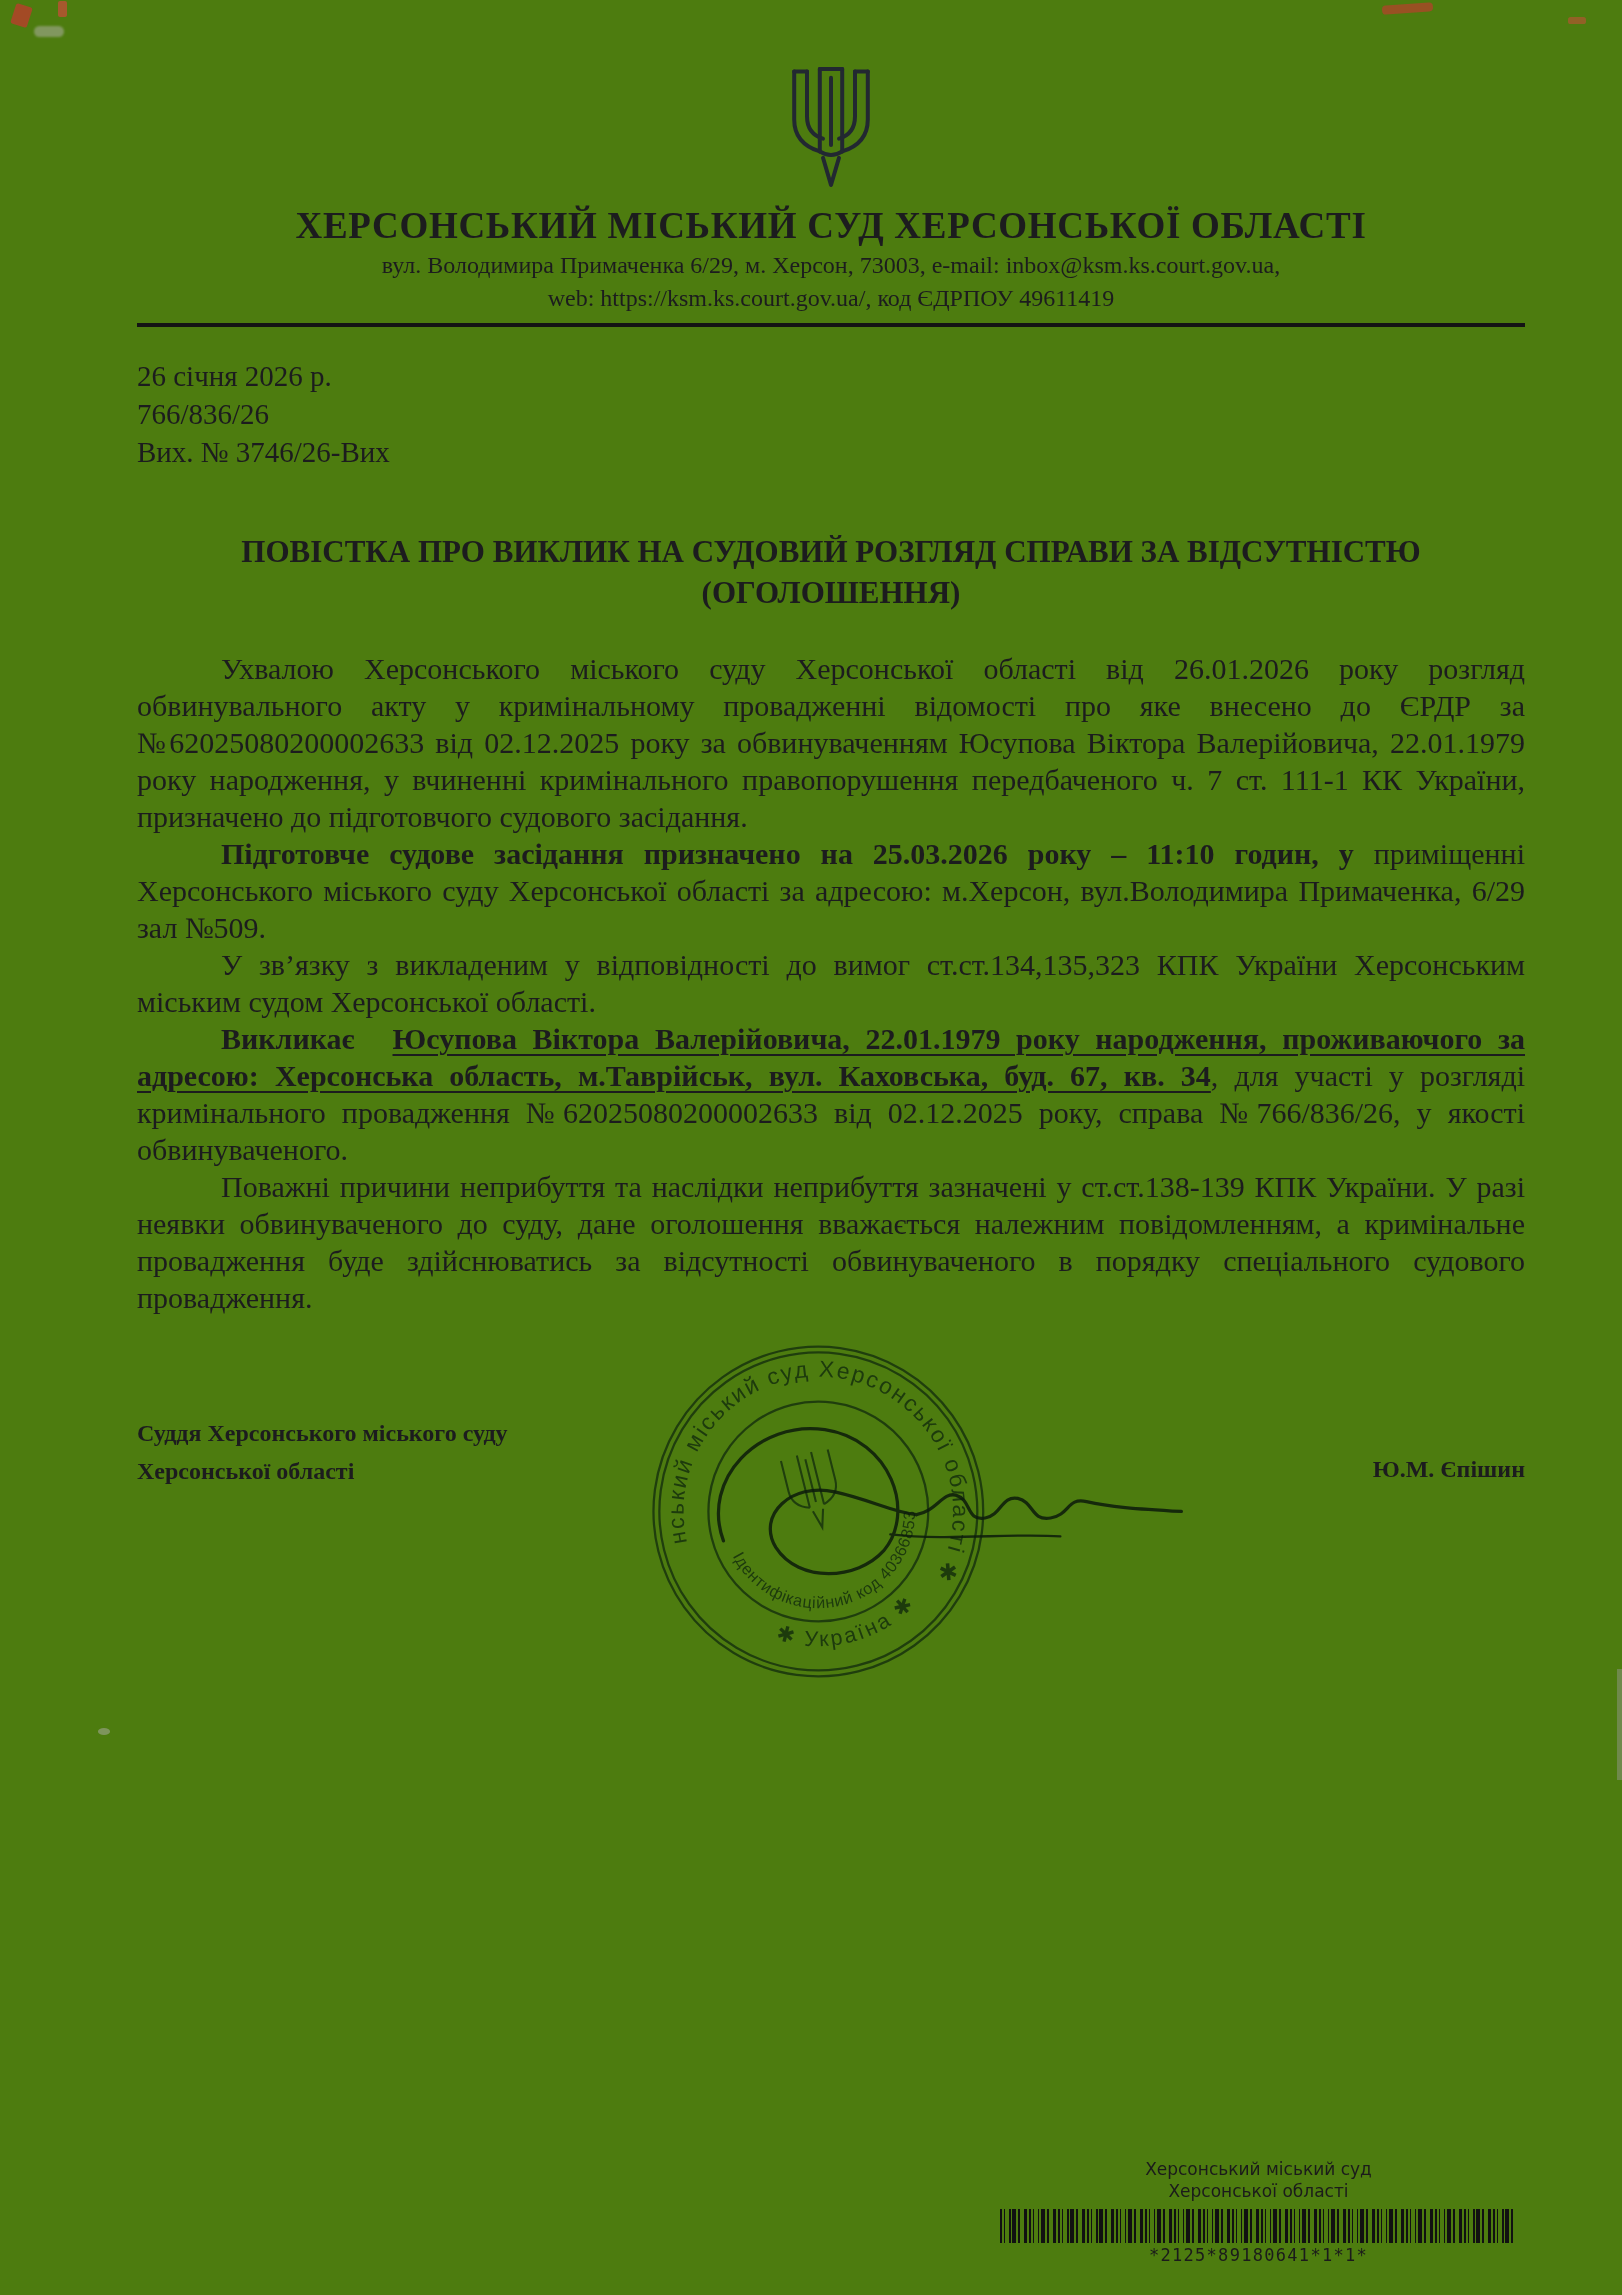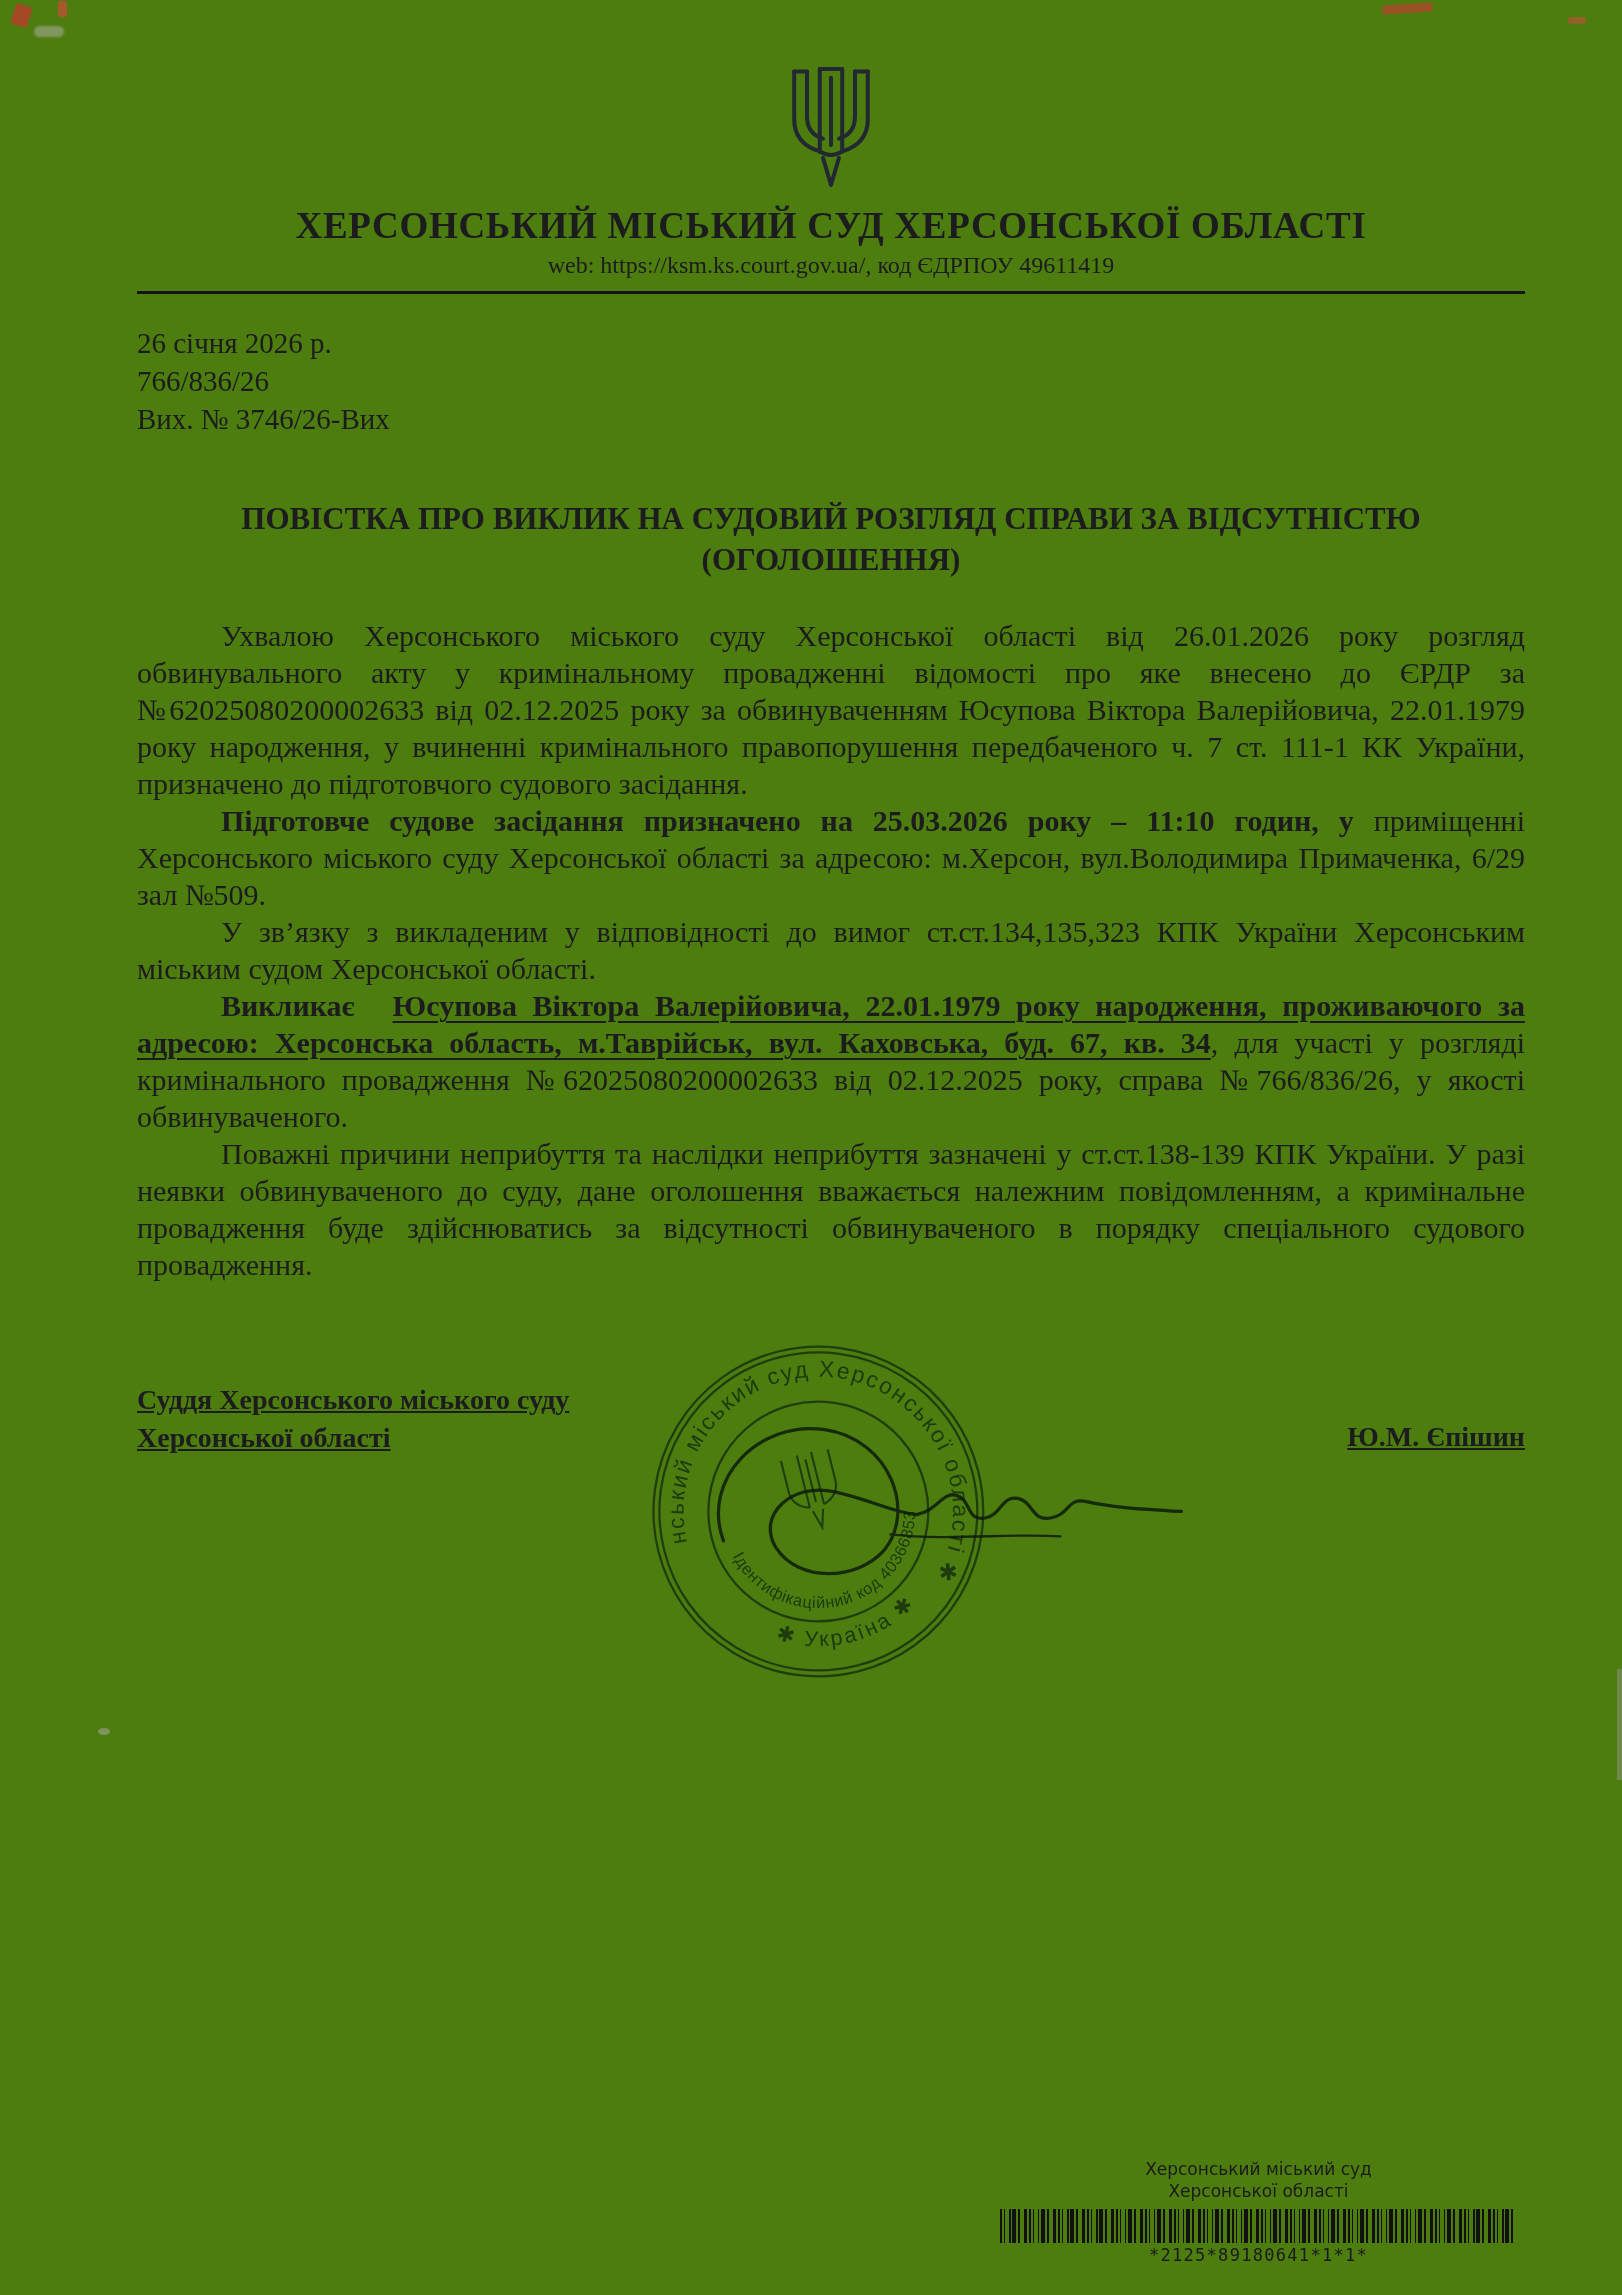--- a/index.html
+++ b/index.html
@@ -40,21 +40,21 @@
     text-decoration:underline;
     text-underline-offset:4.6px;
     text-decoration-thickness:2px;
   }
   .gap { display:inline-block; width:38px; }
 
   
   .sig-row {
     display:flex; justify-content:space-between;
     margin-top:98px;
-    font-weight:bold; font-size:28px; line-height:38px;text-decoration:underline;
+    font-weight:bold; font-size:24px; line-height:38px;
   }
   .sig-right { align-self:flex-end; padding-bottom:1.3px; white-space:nowrap; }
 
   
   .stamp {
     position:absolute; left:609px; top:1315px;
     width:628px; height:406px;
     mix-blend-mode:multiply;
     pointer-events:none;
   }
@@ -118,20 +118,21 @@
             <path d="M46 5 v103"></path>
             <path d="M74 5 v103"></path>
             <path d="M60 16 v84"></path>
             <path d="M46 108 q14 9 28 0"></path>
             <path d="M50 116 L60 150 L70 116"></path>
             <path d="M14 8 h16 M46 5 h28 M90 8 h16"></path>
           </g>
         </svg>
       </span>
       <h1 class="court-name">ХЕРСОНСЬКИЙ МІСЬКИЙ СУД ХЕРСОНСЬКОЇ ОБЛАСТІ</h1>
+      <div class="addr">вул. Володимира Примаченка  6/29, м. Херсон, 73003, e-mail: inbox@ksm.ks.court.gov.ua,</div>
       <div class="addr">web: https://ksm.ks.court.gov.ua/, код ЄДРПОУ 49611419</div>
       <div class="rule"></div>
     </header>
 
     <section class="meta">
       <div>26 січня 2026 р.</div>
       <div>766/836/26</div>
       <div>Вих. № 3746/26-Вих</div>
     </section>
 

